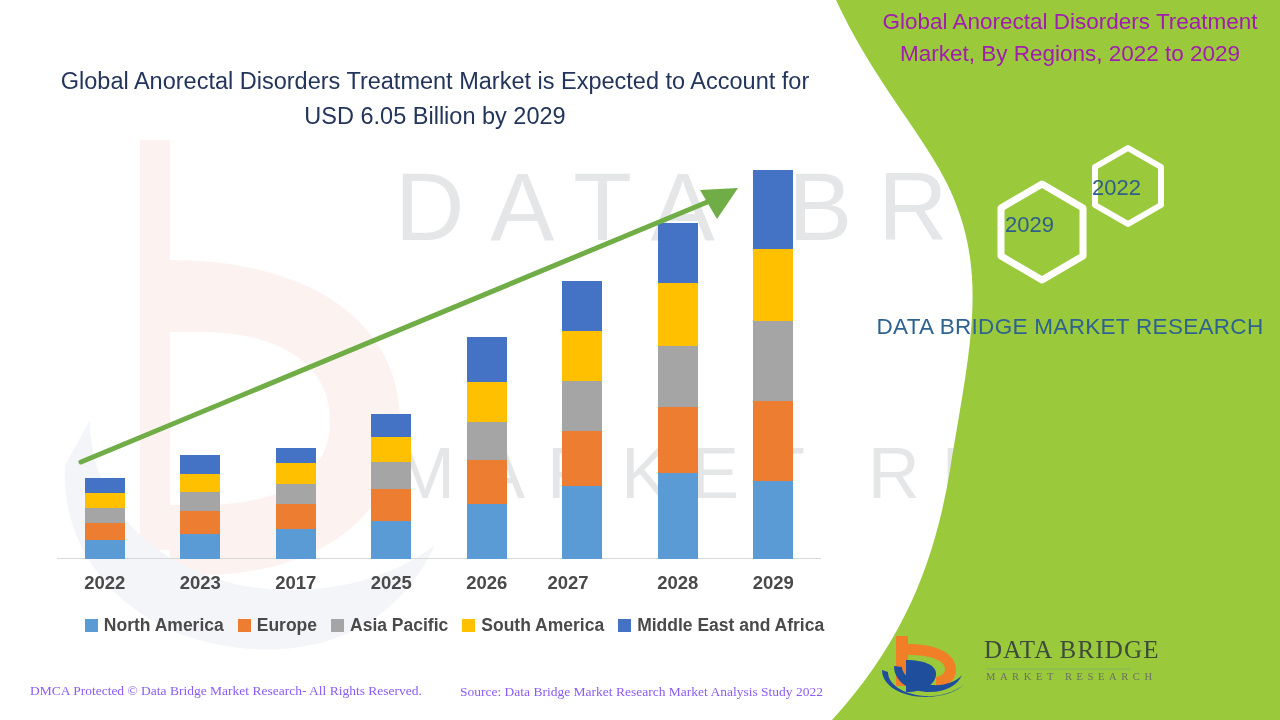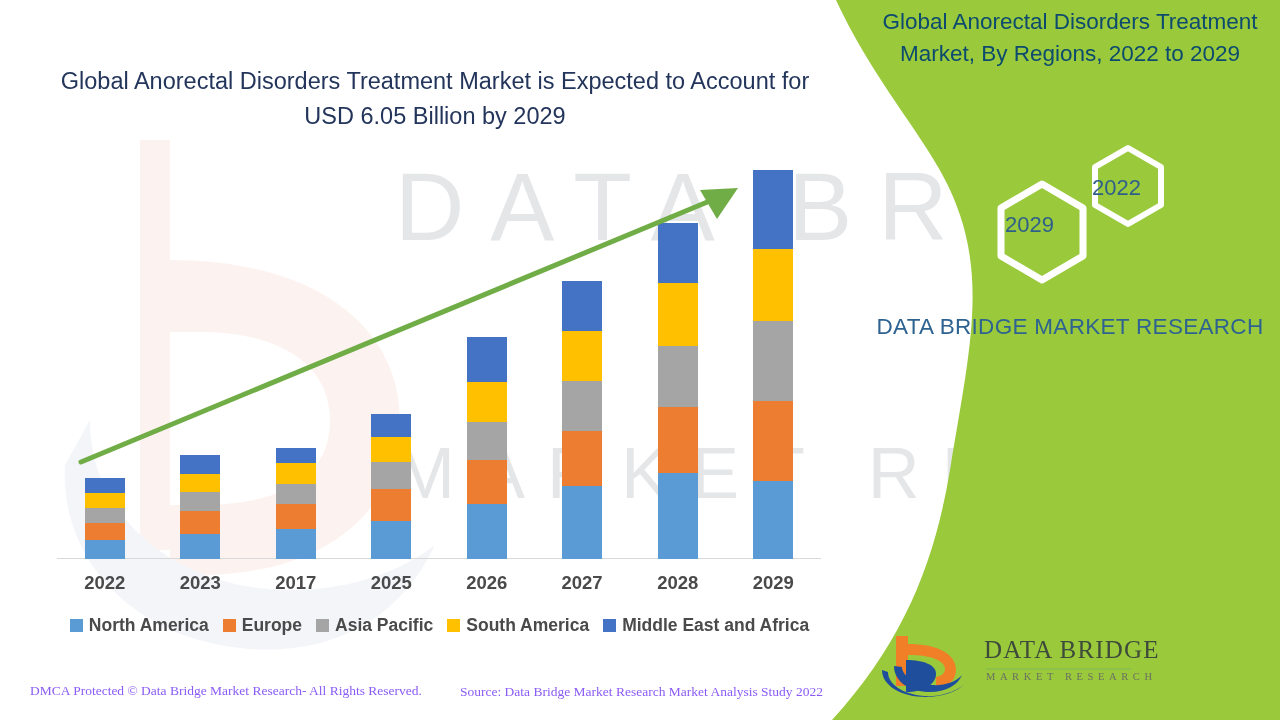--- a/index.html
+++ b/index.html
@@ -100,21 +100,21 @@
     width: 70px;
     text-align: center;
     color: #4a4a4a;
     font-size: 18.5px;
     font-weight: bold;
   }
 
   
   .legend {
     position: absolute;
-    left: 57px;
+    left: 72px;
     top: 615px;
     width: 765px;
     display: flex;
     justify-content: center;
     align-items: center;
     gap: 14px;
   }
   .legend-item {
     display: flex;
     align-items: center;
@@ -161,21 +161,21 @@
     top: 0;
     width: 420px;
     height: 720px;
   }
   .panel-title {
     position: absolute;
     left: 0;
     top: 6px;
     width: 420px;
     text-align: center;
-    color: #0c4a6e;
+    color: #a21caf;
     font-size: 22.5px;
     line-height: 32px;
     font-weight: 400;
   }
   .hexes {
     position: absolute;
     left: 120px;
     top: 132px;
     width: 200px;
     height: 160px;
@@ -315,21 +315,21 @@
     <line x1="24" y1="292" x2="660" y2="28" stroke="#70AD47" stroke-width="5" stroke-linecap="round"></line>
     <polygon points="681,18 643,20 660,49" fill="#70AD47"></polygon>
   </svg>
 
   <div class="x-labels" id="x-labels">
       <span class="x-label" style="left: 12.75px;">2022</span>
       <span class="x-label" style="left: 108.25px;">2023</span>
       <span class="x-label" style="left: 203.75px;">2017</span>
       <span class="x-label" style="left: 299.25px;">2025</span>
       <span class="x-label" style="left: 394.75px;">2026</span>
-      <span class="x-label" style="left: 490px;">2027</span>
+      <span class="x-label" style="left: 476px;">2027</span>
       <span class="x-label" style="left: 585.75px;">2028</span>
       <span class="x-label" style="left: 681.25px;">2029</span>
     </div>
 
   <div class="legend" id="legend">
       <div class="legend-item">
         <span class="legend-swatch" style="background: rgb(91, 155, 213);"></span>
         <span class="legend-label">North America</span>
       </div>
       <div class="legend-item">

